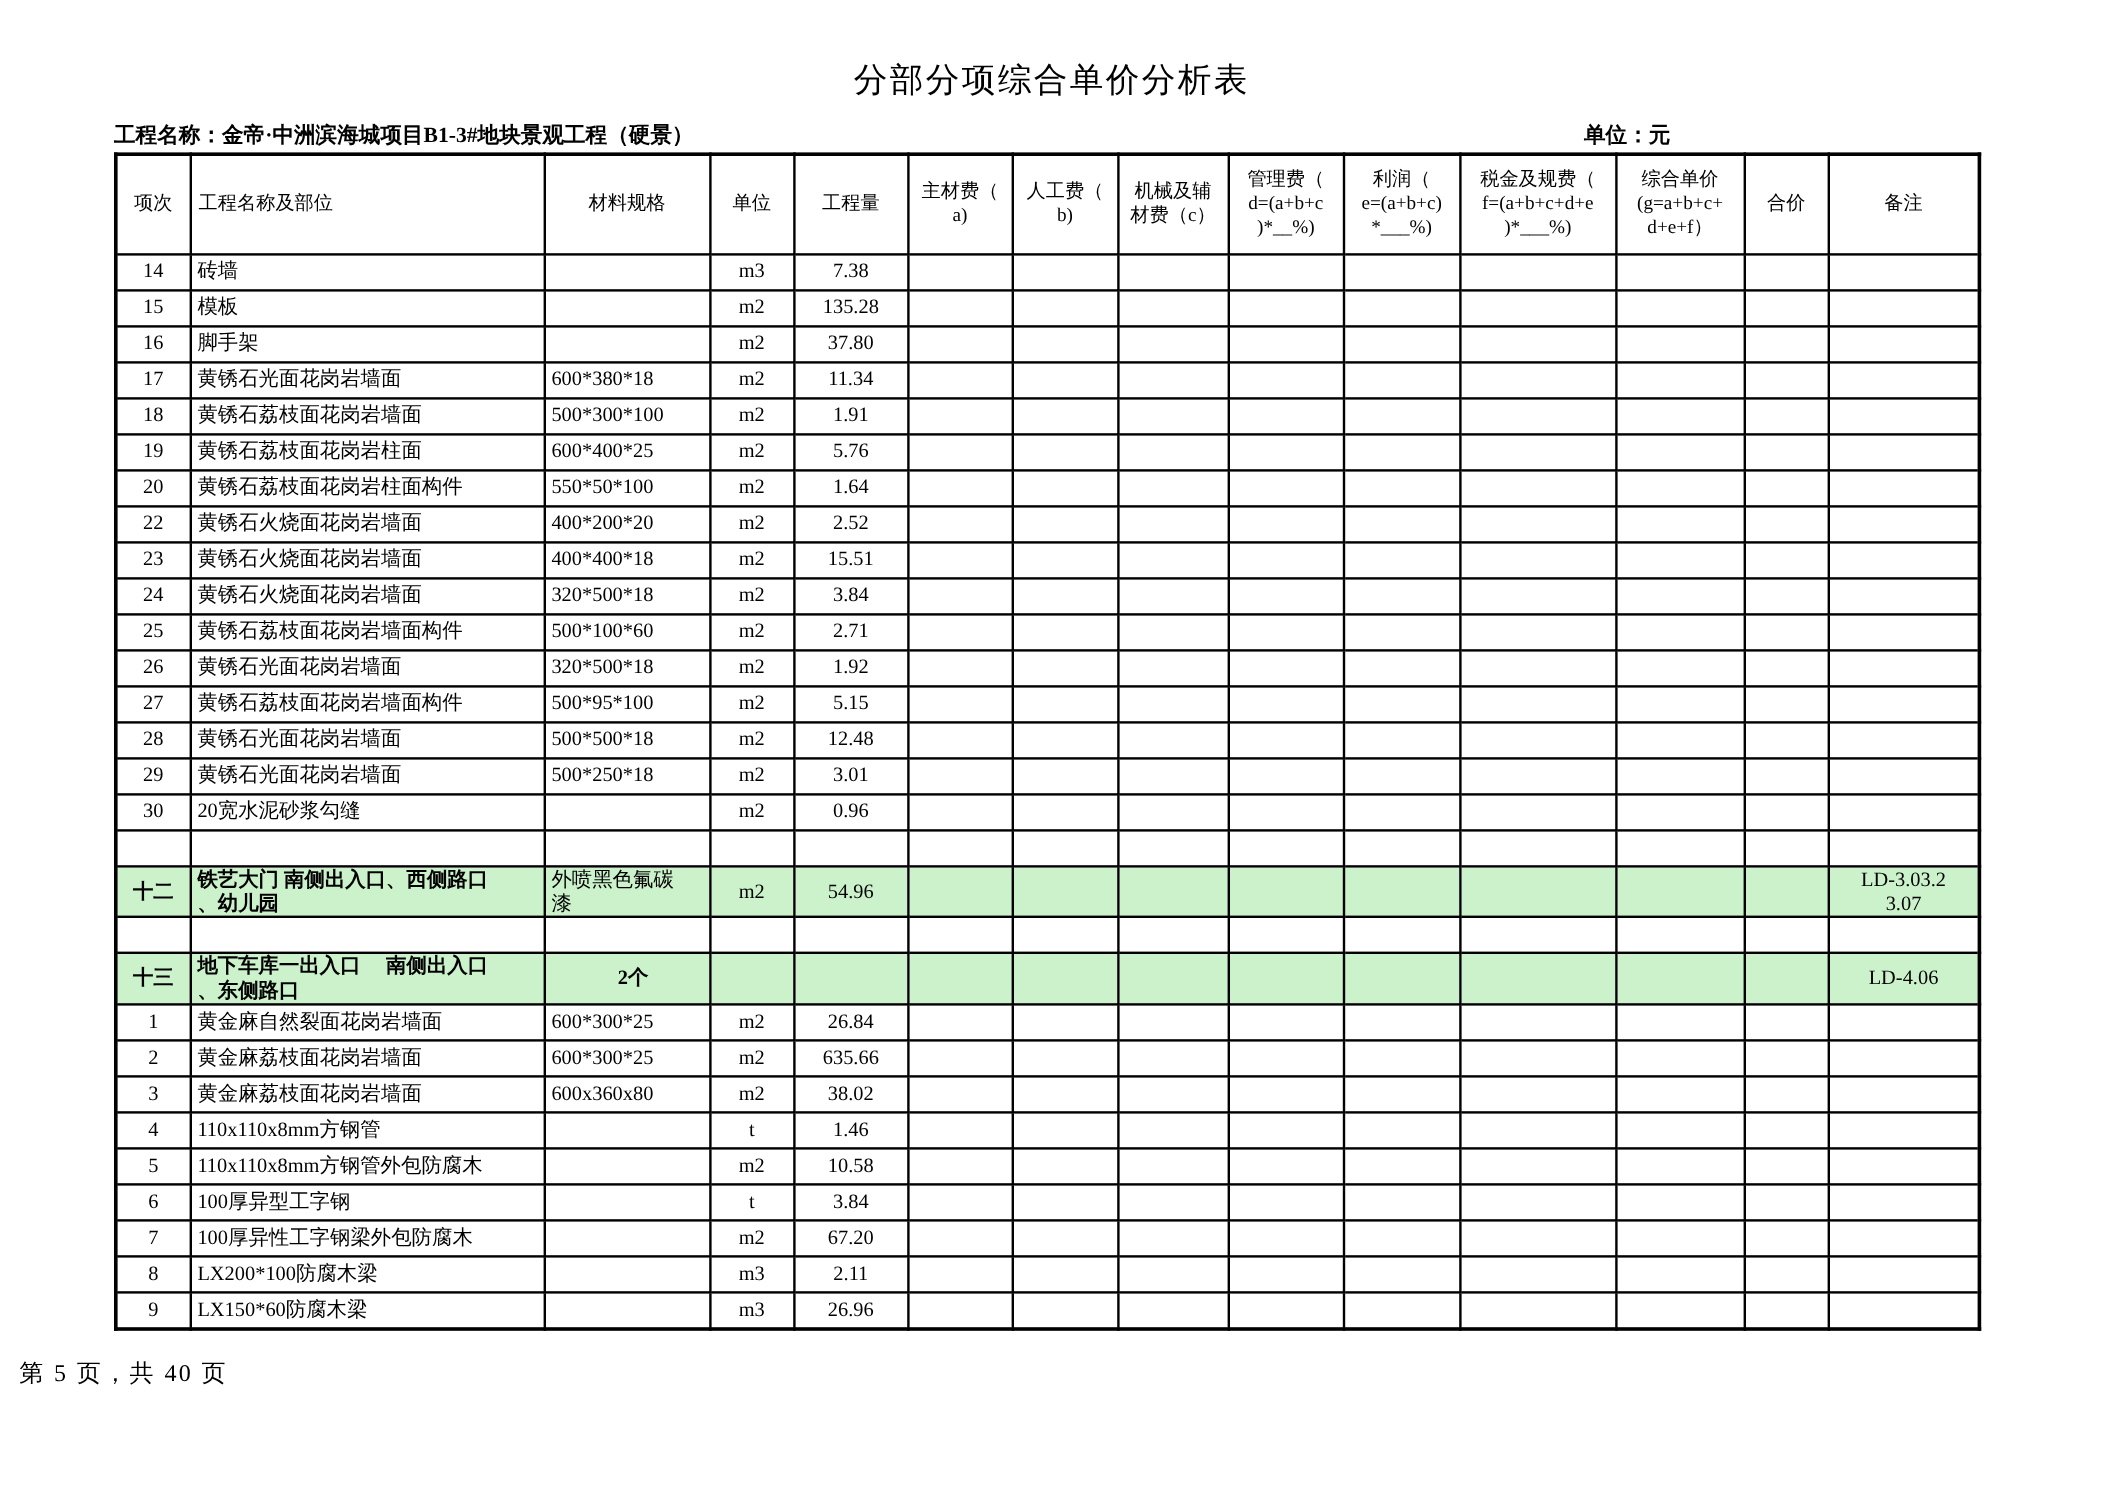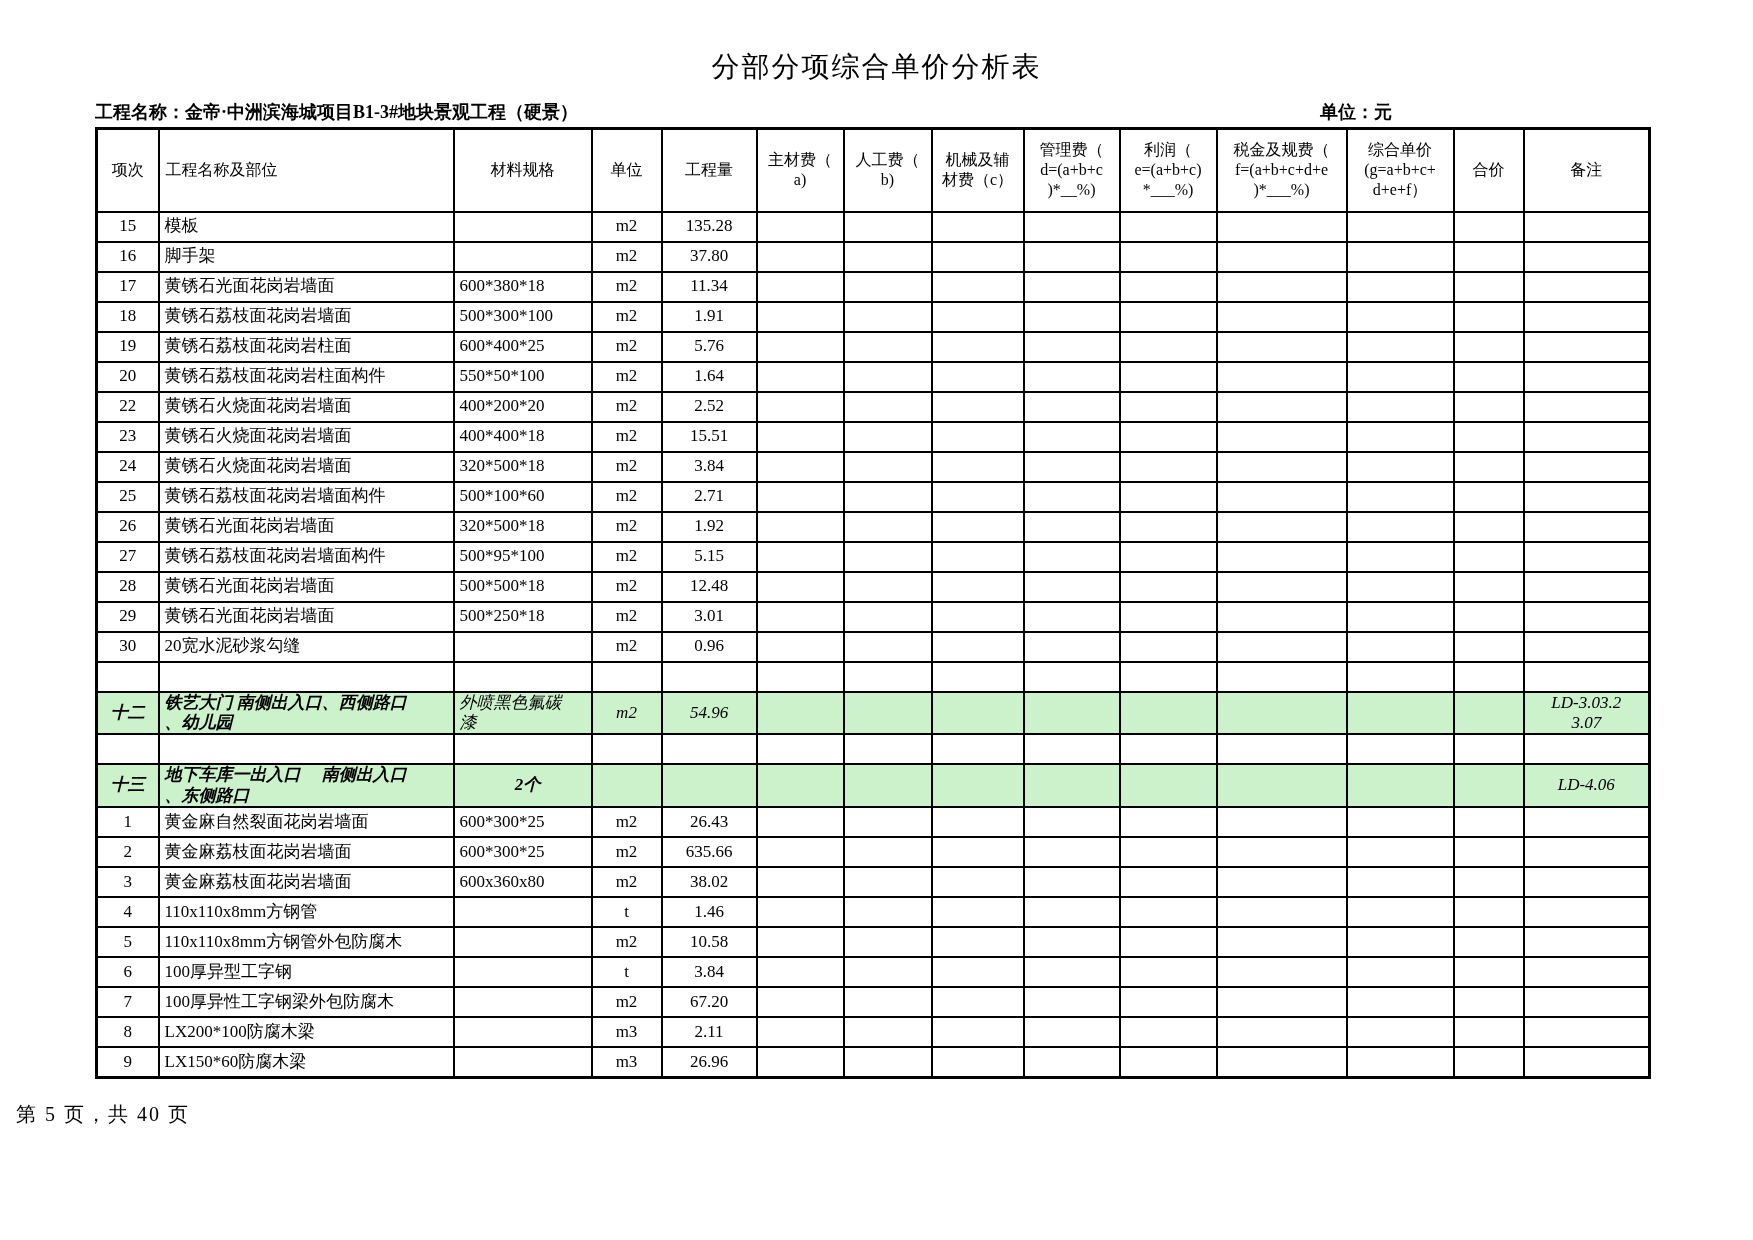--- a/index.html
+++ b/index.html
@@ -56,21 +56,21 @@
   }
   .cost-table thead tr { height: 83px; }
   .cost-table thead th { font-size: 16px; line-height: 1.25; }
   .cost-table th.col-name { text-align: left; padding-left: 6px; }
   .cost-table td.col-name, .cost-table td.col-spec {
     text-align: left;
     padding-left: 5px;
   }
   .row-item  { height: 30px; }
   .row-empty { height: 30px; }
-  .row-section { height: 39px; font-style: italic; }
+  .row-section { height: 39px; }
   .row-section td { background: #ccf2cc; }
   .row-section td.col-no, .row-section td.col-name { font-weight: 700; }
   .row-section td.spec-bold { font-weight: 700; text-align: center; padding-left: 12px; }
   .page-footer {
     margin-top: 22px;
     text-align: left;
     font-size: 20px;
     letter-spacing: 2px;
     padding-left: 16px;
   }
@@ -142,20 +142,36 @@
 )*___%)</th>
           <th class="col-g">综合单价
 (g=a+b+c+
 d+e+f）</th>
           <th class="col-total">合价</th>
           <th class="col-remark">备注</th>
         </tr>
     </thead>
     <tbody>
         <tr class="row-item">
+          <td class="col-no">14</td>
+          <td class="col-name">砖墙</td>
+          <td class="col-spec"></td>
+          <td class="col-unit">m3</td>
+          <td class="col-qty">7.38</td>
+          <td class="col-a"></td>
+          <td class="col-b"></td>
+          <td class="col-c"></td>
+          <td class="col-d"></td>
+          <td class="col-e"></td>
+          <td class="col-f"></td>
+          <td class="col-g"></td>
+          <td class="col-total"></td>
+          <td class="col-remark"></td>
+        </tr>
+        <tr class="row-item">
           <td class="col-no">15</td>
           <td class="col-name">模板</td>
           <td class="col-spec"></td>
           <td class="col-unit">m2</td>
           <td class="col-qty">135.28</td>
           <td class="col-a"></td>
           <td class="col-b"></td>
           <td class="col-c"></td>
           <td class="col-d"></td>
           <td class="col-e"></td>
@@ -454,21 +470,21 @@
           <td class="col-f"></td>
           <td class="col-g"></td>
           <td class="col-total"></td>
           <td class="col-remark">LD-4.06</td>
         </tr>
         <tr class="row-item">
           <td class="col-no">1</td>
           <td class="col-name">黄金麻自然裂面花岗岩墙面</td>
           <td class="col-spec">600*300*25</td>
           <td class="col-unit">m2</td>
-          <td class="col-qty">26.43</td>
+          <td class="col-qty">26.84</td>
           <td class="col-a"></td>
           <td class="col-b"></td>
           <td class="col-c"></td>
           <td class="col-d"></td>
           <td class="col-e"></td>
           <td class="col-f"></td>
           <td class="col-g"></td>
           <td class="col-total"></td>
           <td class="col-remark"></td>
         </tr>

